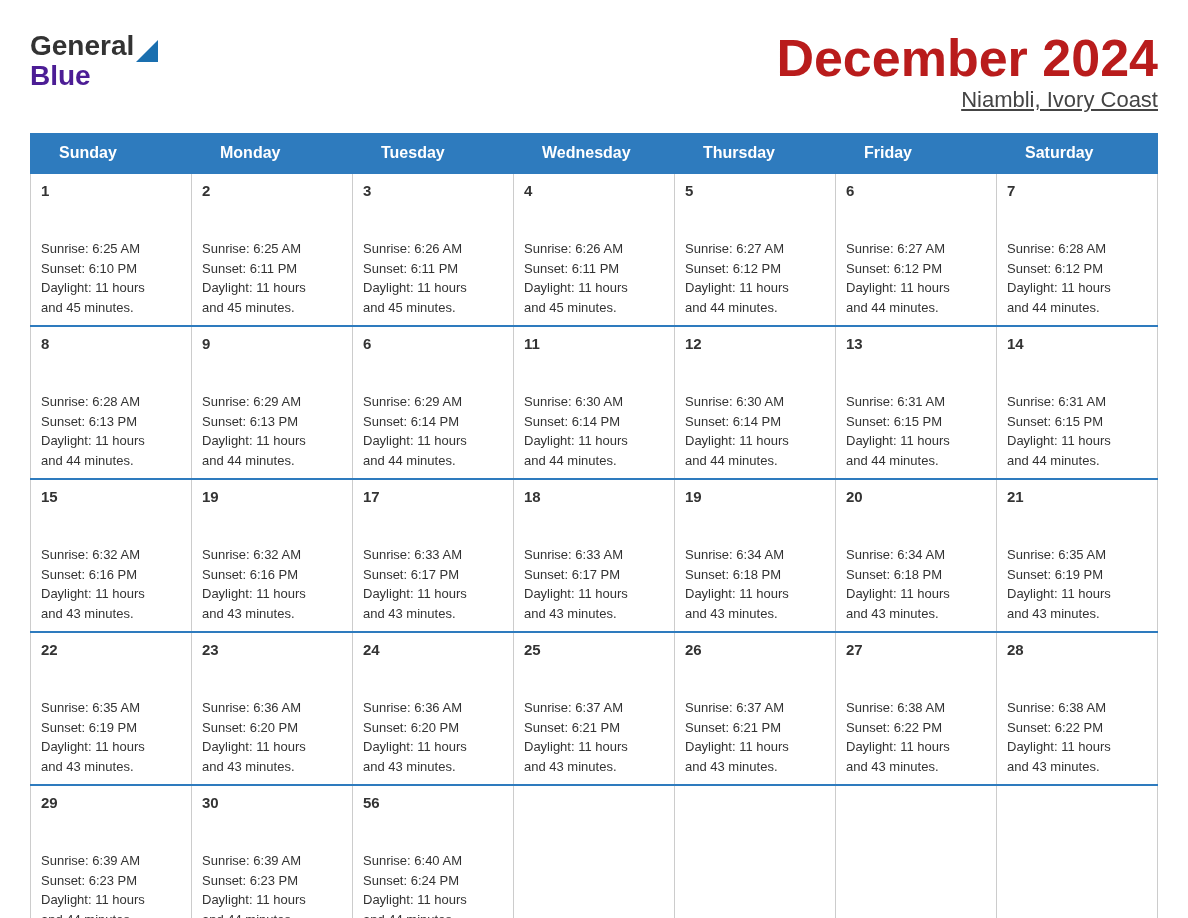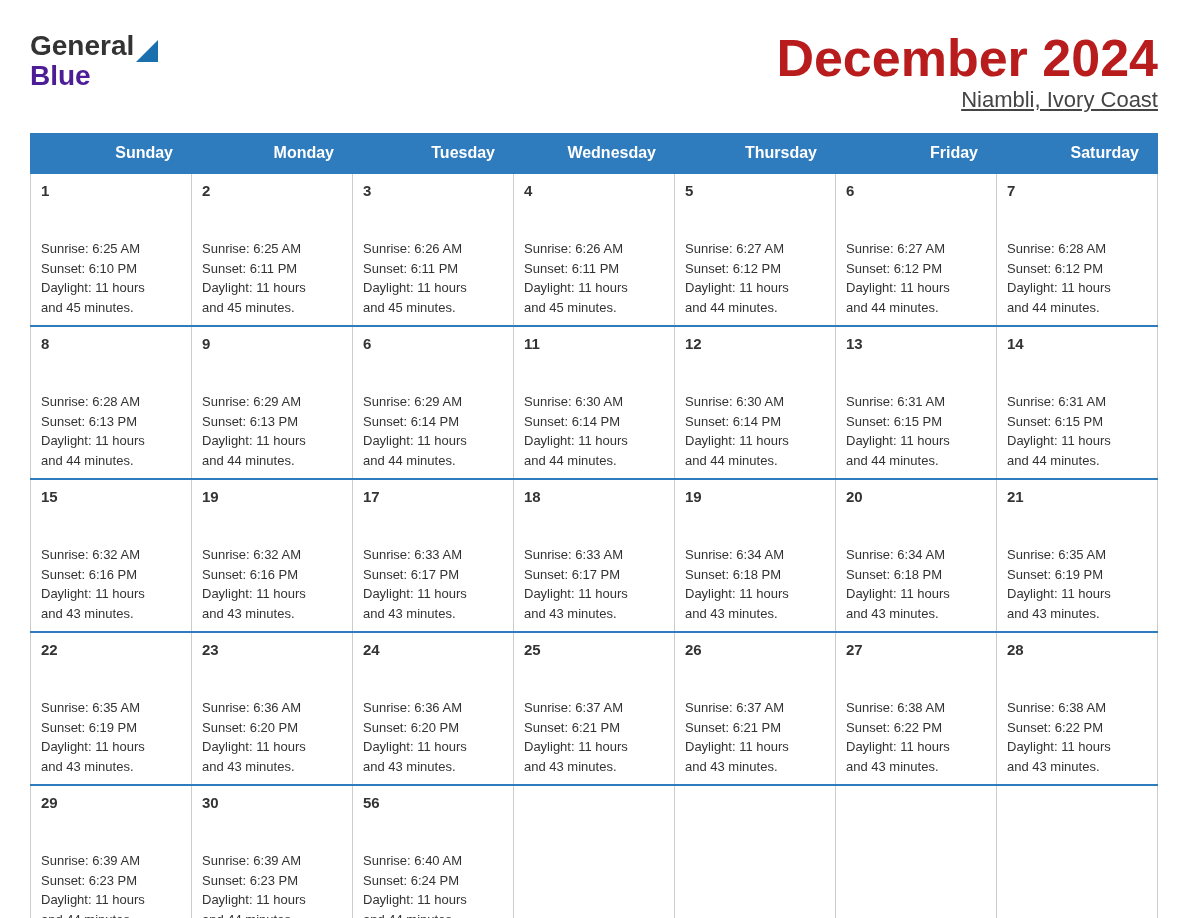--- a/index.html
+++ b/index.html
@@ -41,22 +41,22 @@
     }
     .calendar {
       width: 100%;
       border-collapse: collapse;
     }
     .calendar th {
       background-color: #2e7bbe;
       color: #fff;
       font-size: 16px;
       font-weight: bold;
-      padding: 10px 18px;
-      text-align: right;
+      padding: 10px 28px;
+      text-align: left;
       border: 1px solid #2e7bbe;
     }
     .calendar td {
       vertical-align: top;
       padding: 8px 10px;
       border: 1px solid #ccc;
       border-top: 2px solid #2e7bbe;
       font-size: 13px;
       color: #333;
       width: calc(100% / 7);

